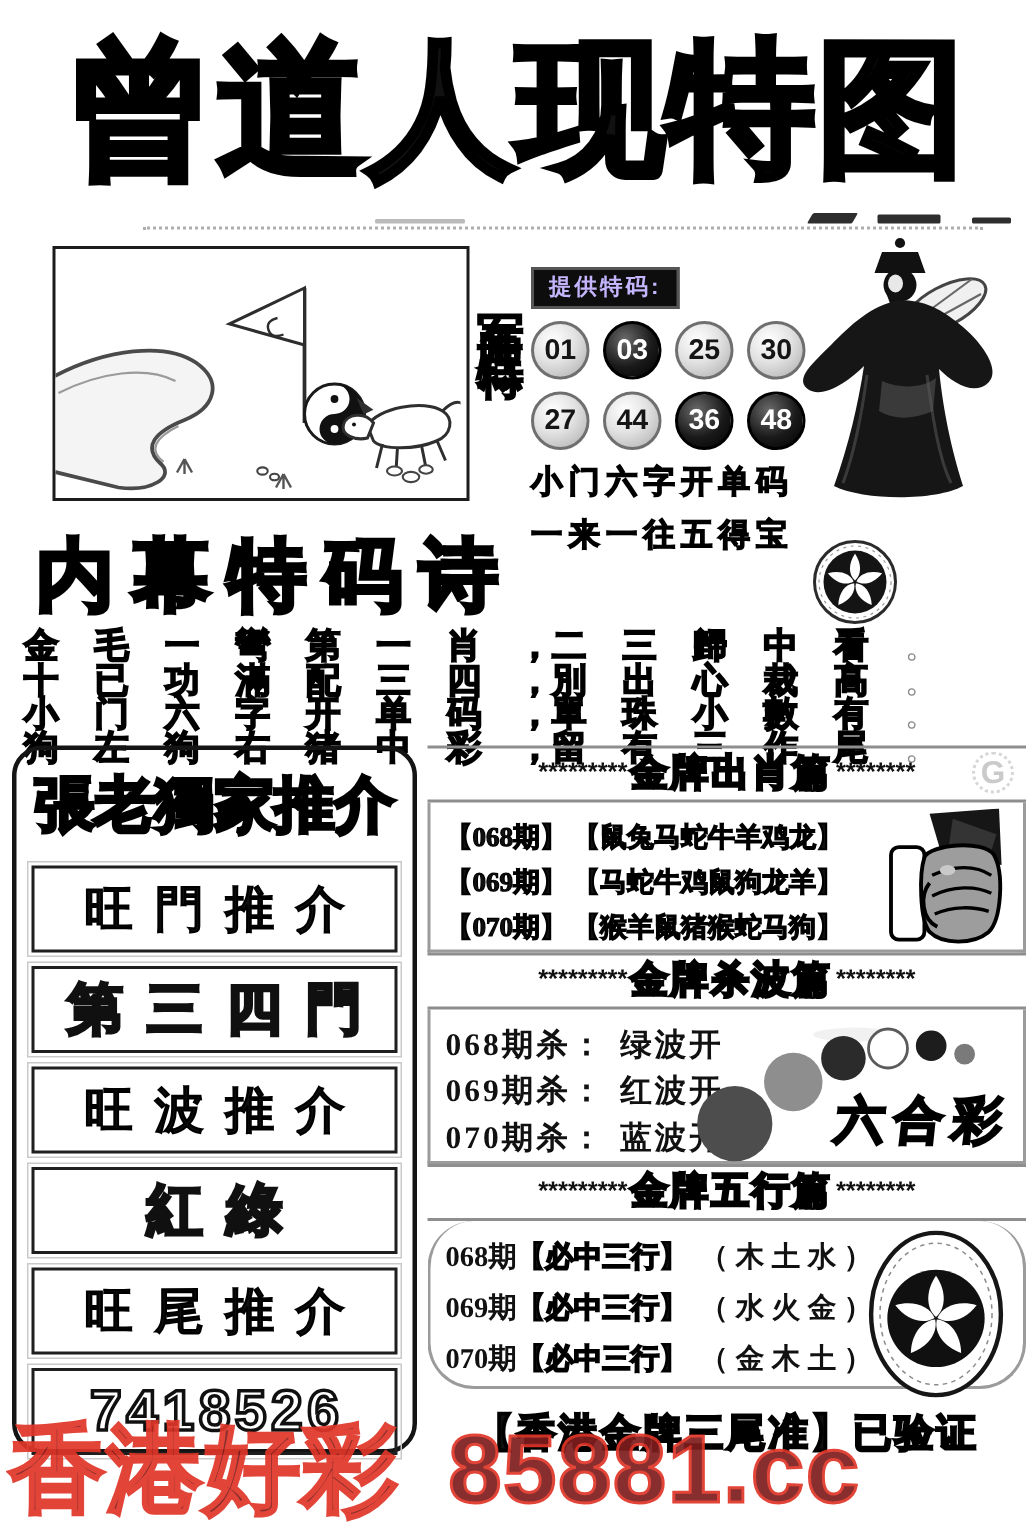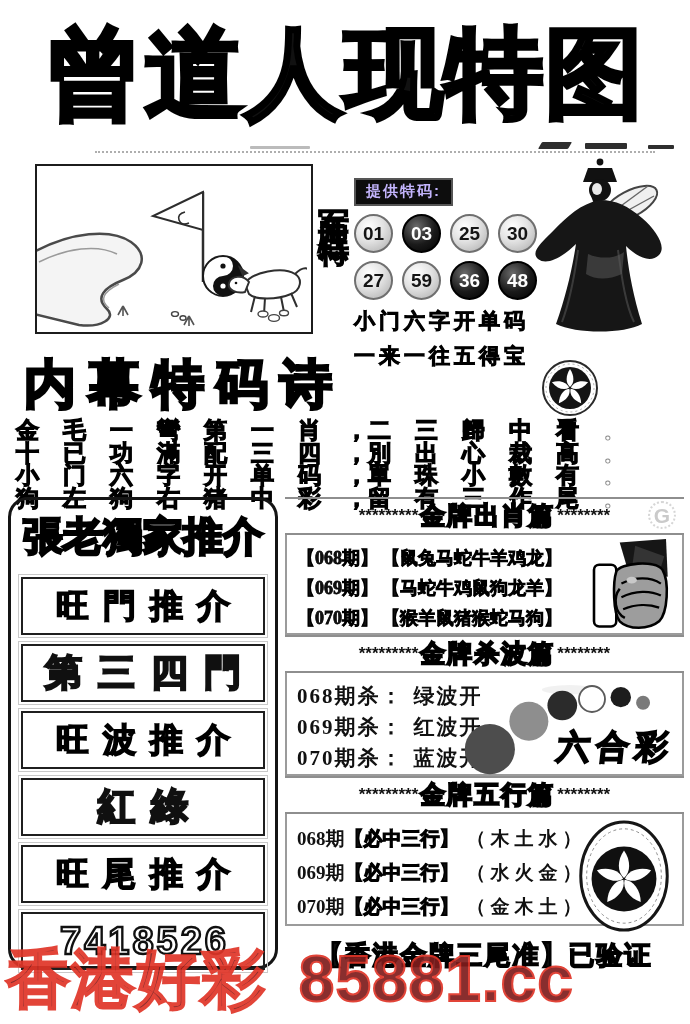--- a/index.html
+++ b/index.html
@@ -51,36 +51,36 @@
   .p-period{color:#8a8a8a;-webkit-text-stroke:0;font-weight:400;}
 
   
   .columns{position:absolute;top:497px;left:8px;width:676px;height:472px;display:flex;gap:7px;}
 
   .left-col{width:270px;box-sizing:border-box;border:3px solid #141414;border-radius:20px;padding:6px 10px 8px;}
   .left-header{text-align:center;font-size:40px;font-weight:900;-webkit-text-stroke:2.6px #000;
       line-height:62px;white-space:nowrap;}
   .left-box{height:54px;margin-top:9px;border:2px solid #1f1f1f;outline:1px solid #c9c9c9;outline-offset:2px;
       display:flex;align-items:center;justify-content:center;white-space:nowrap;}
-  .lb-solid{font-size:33px;font-weight:700;letter-spacing:14px;padding-left:14px;-webkit-text-stroke:1.6px #000;}
+  .lb-solid{font-size:33px;font-weight:400;letter-spacing:14px;padding-left:14px;-webkit-text-stroke:1.6px #000;}
   .lb-outline{font-size:37px;font-weight:900;letter-spacing:16px;padding-left:16px;color:#a16207;-webkit-text-stroke:2.3px #101010;}
   .lb-digits{font-family:"Liberation Sans",sans-serif;font-size:38px;font-weight:900;letter-spacing:3px;
       padding-left:3px;color:#fff;-webkit-text-stroke:2.4px #101010;}
 
   .right-col{flex:1;display:flex;flex-direction:column;}
   .sec-header{position:relative;height:34px;line-height:33px;text-align:center;
       border-top:2px solid #8e8e8e;border-bottom:2px solid #8e8e8e;white-space:nowrap;font-weight:900;}
   .sec-header .stars{font:700 17px "Liberation Sans",sans-serif;vertical-align:3px;letter-spacing:0;}
   .sec-header .htitle{font-size:25px;-webkit-text-stroke:2px #000;letter-spacing:2px;padding:0 2px;}
   .corner-g{position:absolute;right:8px;top:2px;width:28px;height:28px;border:2px dotted #b5b5b5;border-radius:50%;
       color:#9f9f9f;font:700 21px/26px "Liberation Sans",sans-serif;text-align:center;opacity:.55;box-sizing:border-box;}
   .sec-body{position:relative;border:2px solid #9b9b9b;border-top:none;box-sizing:border-box;}
   .sb-1{height:106px;}
   .sb-2{height:108px;}
-  .sb-3{height:124px;}
+  .sb-3{height:124px;border-radius:31px;}
   .rows{padding:8px 0 0 10px;}
   .z-row{font-size:18px;font-weight:800;line-height:30px;white-space:nowrap;-webkit-text-stroke:0.8px #000;}
   .z-row .val{margin-left:4px;}
   .w-row{font-size:21px;font-weight:700;line-height:31px;letter-spacing:2px;white-space:nowrap;}
   .w-row .val{margin-left:10px;text-align:center;}
   .f-row{font-size:19px;font-weight:800;line-height:34px;white-space:nowrap;}
   .f-row .flabel{-webkit-text-stroke:1.1px #000;}
   .f-row .val{margin-left:8px;letter-spacing:5px;}
   .fist{position:absolute;right:6px;top:4px;}
   .waves-art{position:absolute;right:0;top:0;}
@@ -149,21 +149,21 @@
     <div class="tips">
       <span class="tips-header">提供特码:</span>
       <div class="ball-row">
         <span class="ball light">01</span>
         <span class="ball dark">03</span>
         <span class="ball light">25</span>
         <span class="ball light">30</span>
       </div>
       <div class="ball-row">
         <span class="ball light">27</span>
-        <span class="ball light">59</span>
+        <span class="ball light">44</span>
         <span class="ball dark">36</span>
         <span class="ball dark">48</span>
       </div>
       <div class="slogan">小门六字开单码</div>
       <div class="slogan">一来一往五得宝</div>
     </div>
 
     <div class="master">
       <svg width="155" height="178" viewBox="0 0 155 178">
         <ellipse cx="112" cy="46" rx="30" ry="13" fill="#f0f0f0" stroke="#444" stroke-width="2" transform="rotate(-28 112 46)"></ellipse>

